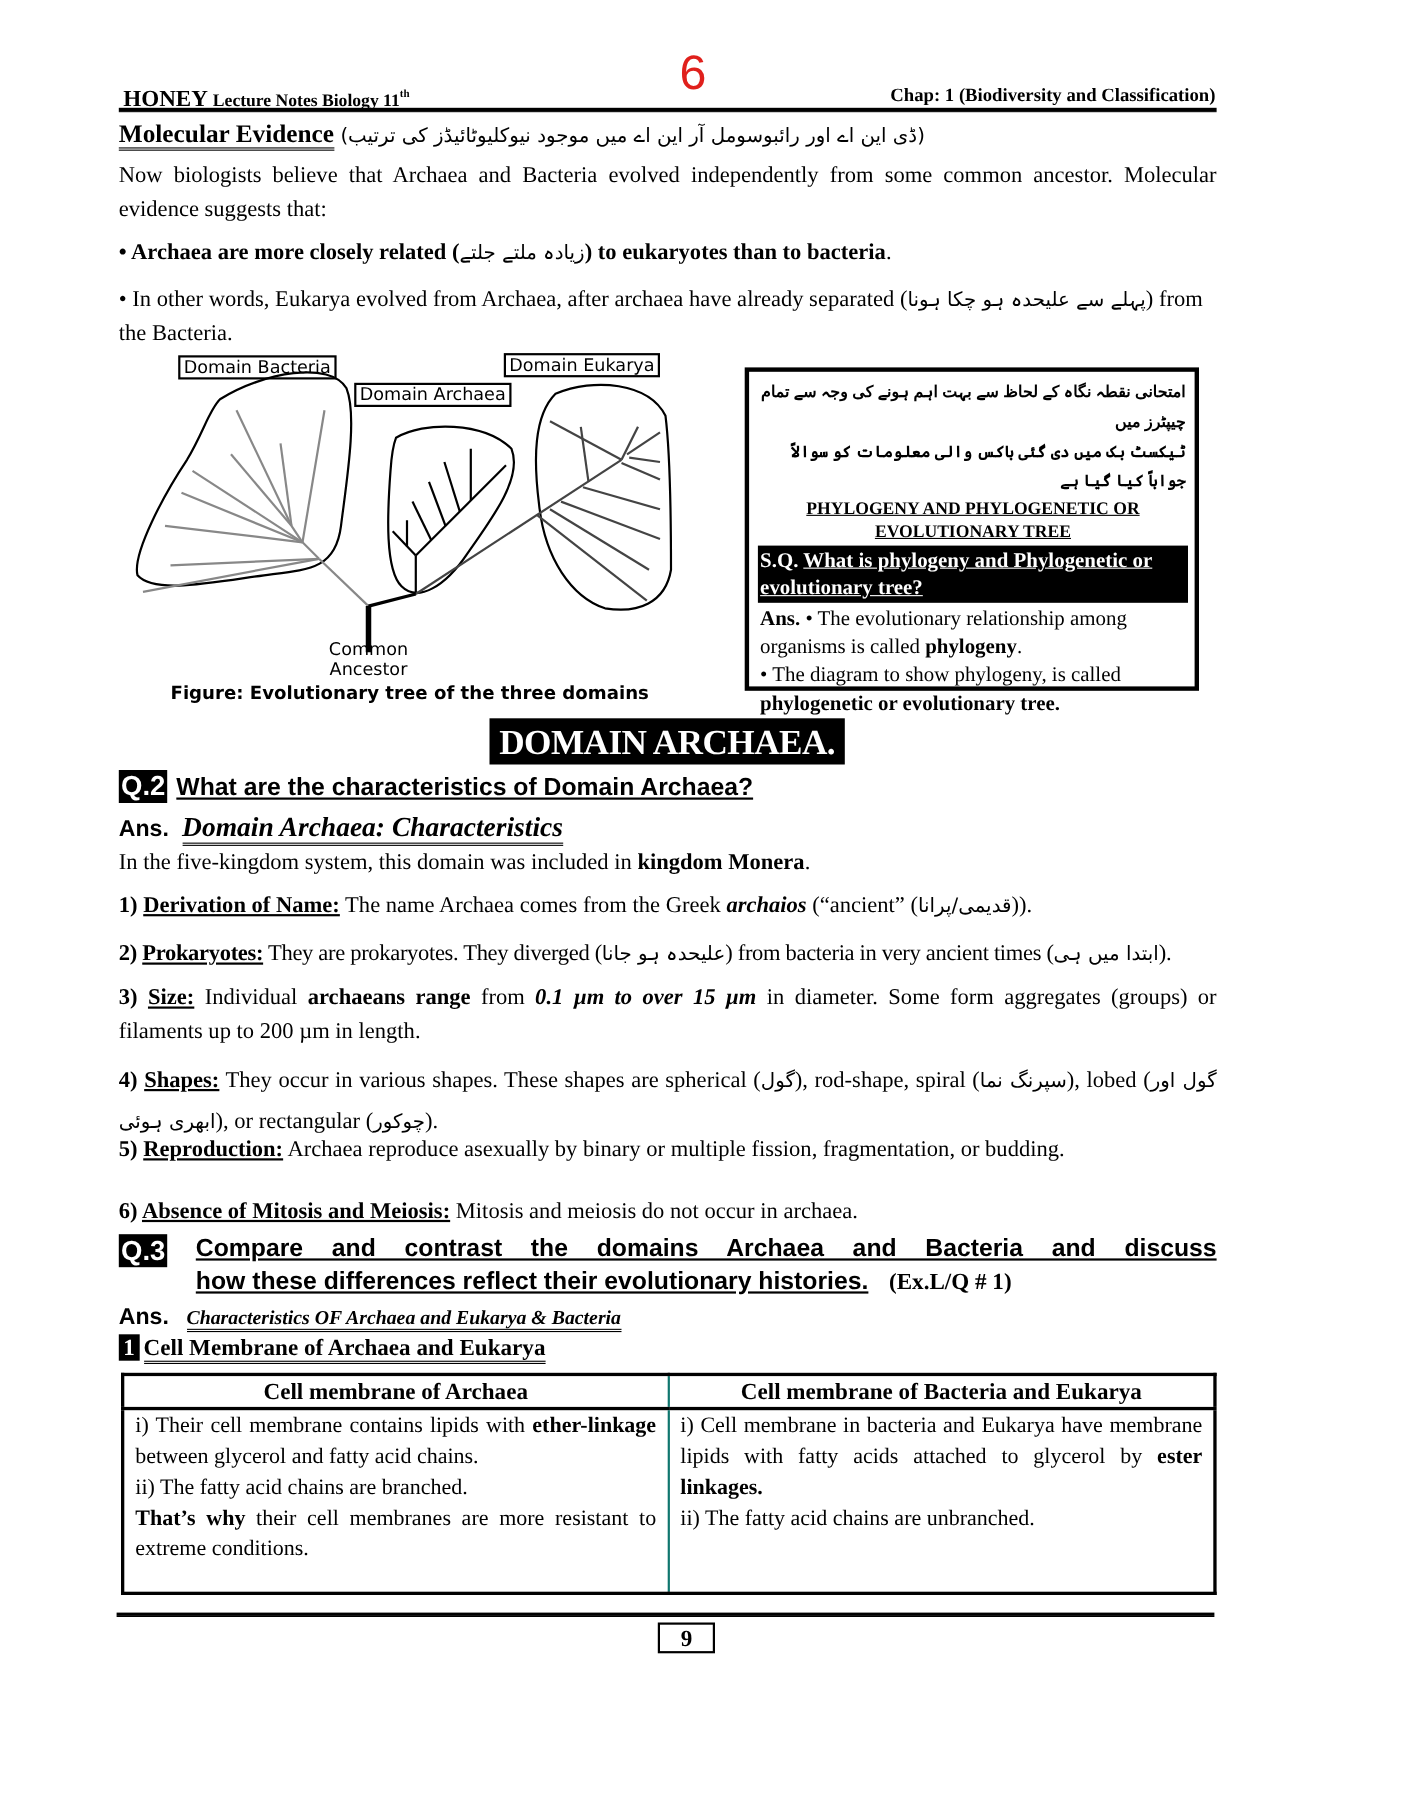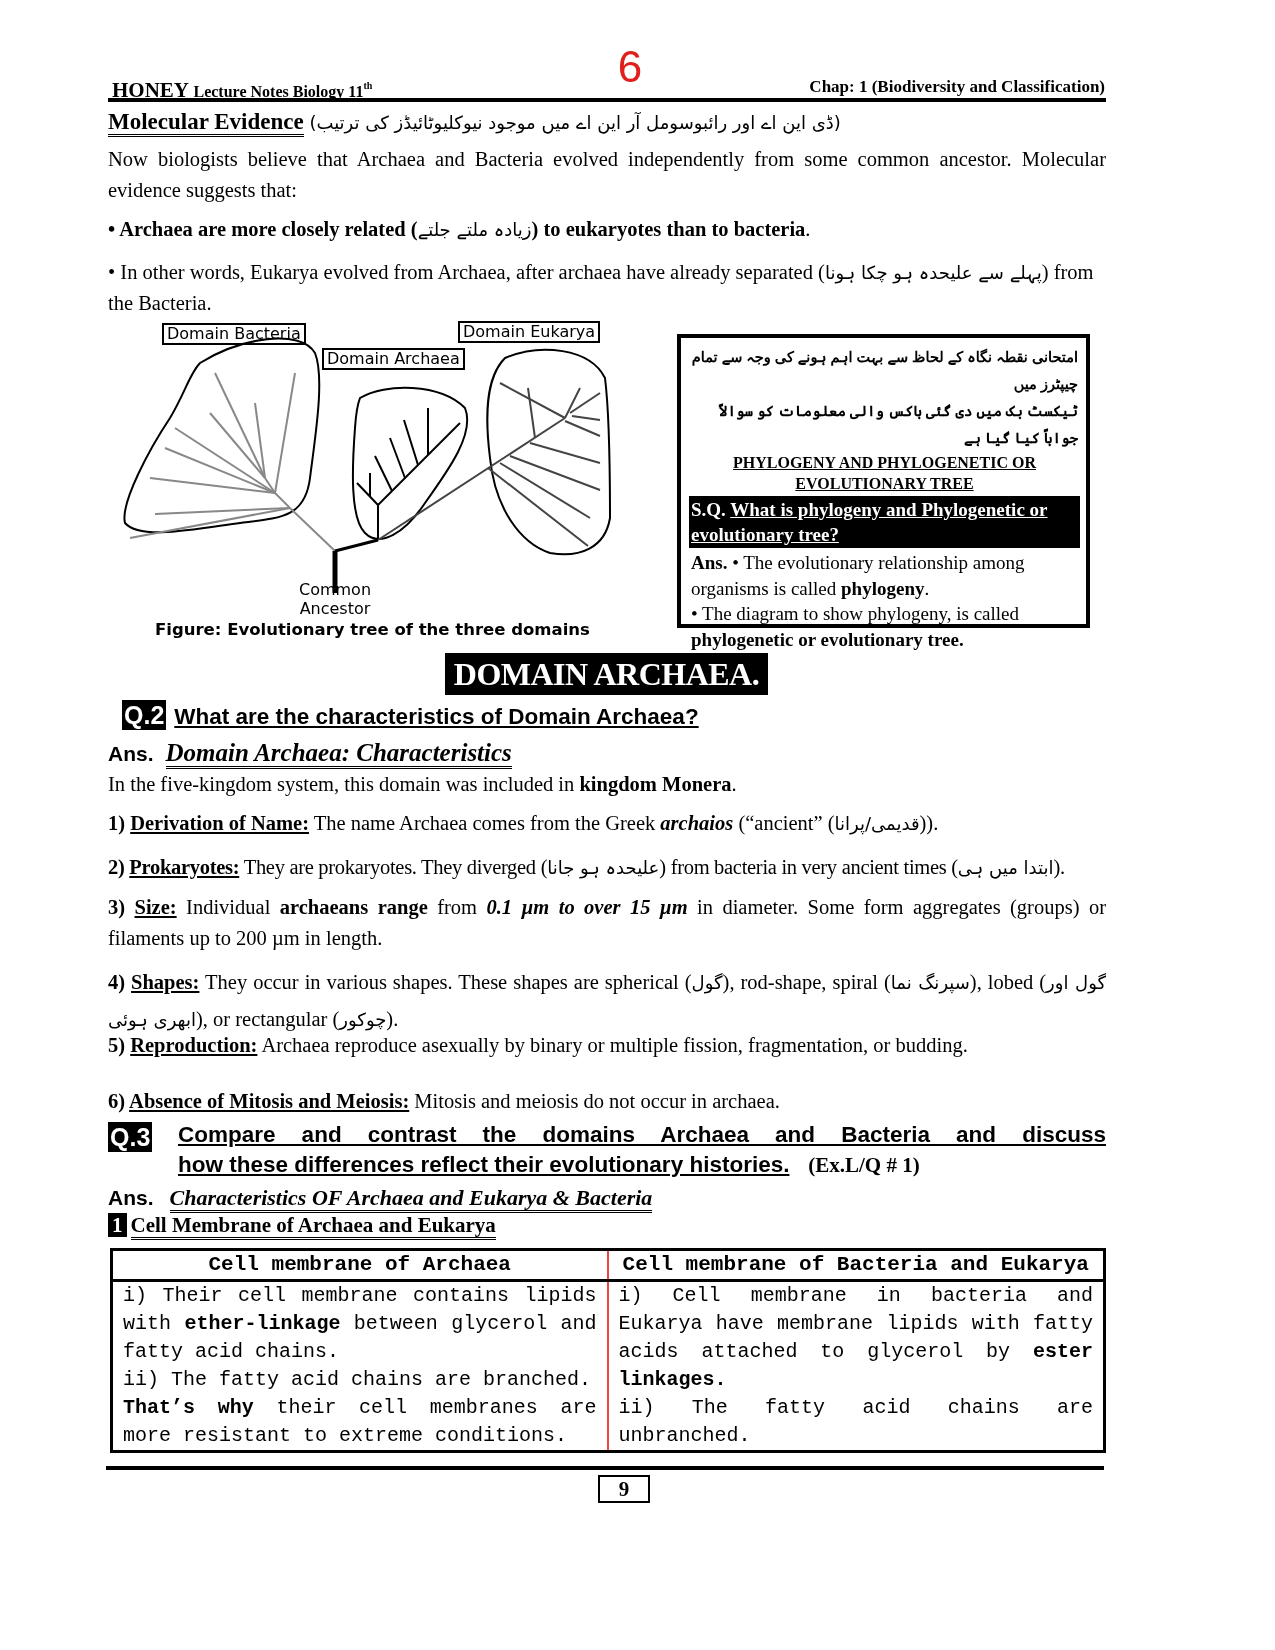--- a/index.html
+++ b/index.html
@@ -38,43 +38,43 @@
   .sidebox .ans { font-size: 19px; line-height: 25.5px; }
 
   
   .banner { left: 445px; top: 653px; width: 323px; height: 42px; background: #000; color: #fff; font-size: 32px; font-weight: bold; text-align: center; line-height: 42px; letter-spacing: -0.5px; }
 
   .qlabel { background: #000; color: #fff; font-family: "Liberation Sans", sans-serif; font-weight: bold; font-size: 25px; line-height: 30px; padding: 0 2px; display: inline-block; }
   .qtext { font-family: "Liberation Sans", sans-serif; font-weight: bold; font-size: 22.5px; text-decoration: underline; }
   .anslabel { font-family: "Liberation Sans", sans-serif; font-weight: bold; font-size: 21px; }
   .ansheading { font-size: 25px; font-weight: bold; border-bottom: 3px double #000; font-style: italic; }
 
-  .q2 { left: 122px; top: 700px; line-height: 32px; }
+  .q2 { left: 108px; top: 700px; line-height: 32px; }
   .ans2 { left: 108px; top: 738px; line-height: 30px; }
 
   .item { left: 108px; width: 998px; font-size: 20.5px; line-height: 31px; }
   .item .lbl { font-weight: bold; }
   .item .lbl u { text-decoration: underline; }
 
   .q3 { left: 108px; top: 1120px; width: 998px; }
   .q3 .qlabel { position: absolute; left: 0; top: 2px; }
   .q3 .line { position: absolute; left: 70px; width: 928px; font-family: "Liberation Sans", sans-serif; font-weight: bold; font-size: 22.5px; line-height: 30px; }
   .q3 .line1 { top: 0; text-align: justify; text-align-last: justify; }
   .q3 .line2 { top: 30px; }
   .q3 .ref { font-family: "Liberation Serif", serif; font-weight: bold; font-size: 21px; text-decoration: none; }
 
   .ans3 { left: 108px; top: 1184px; line-height: 28px; }
-  .ans3 .ansheading { font-size: 22px; }
+  .ans3 .ansheading { font-size: 18px; }
   .sub1 { left: 108px; top: 1212px; line-height: 26px; font-size: 21px; font-weight: bold; }
   .sub1 .num { background: #000; color: #fff; padding: 0 4px; margin-right: 4px; }
   .sub1 .t { border-bottom: 3px double #000; }
 
   
   .tbl { left: 110px; top: 1248px; width: 996px; border-collapse: collapse; border: 3px solid #000; }
-  .tbl th, .tbl td { border: 2px solid #ef4444; font-size: 20px; line-height: 28px; vertical-align: top; padding: 0 10px; font-family: Liberation Mono, monospace; }
+  .tbl th, .tbl td { border: 2px solid #0f766e; font-size: 20px; line-height: 28px; vertical-align: top; padding: 0 10px; }
   .tbl th { font-weight: bold; text-align: center; font-size: 21px; line-height: 28px; border-bottom: 3px solid #000; }
   .tbl td { text-align: justify; height: 168px; }
   .tbl td.c1 { width: 496px; }
 
   .foot-rule { left: 106px; top: 1466px; width: 998px; height: 4px; border-top: 3px solid #000; border-bottom: 1px solid #000; }
   .foot-num { left: 598px; top: 1475px; width: 52px; height: 28px; border: 2px solid #000; text-align: center; font-size: 21px; font-weight: bold; line-height: 24px; }
 </style>
 </head>
 <body>
 

